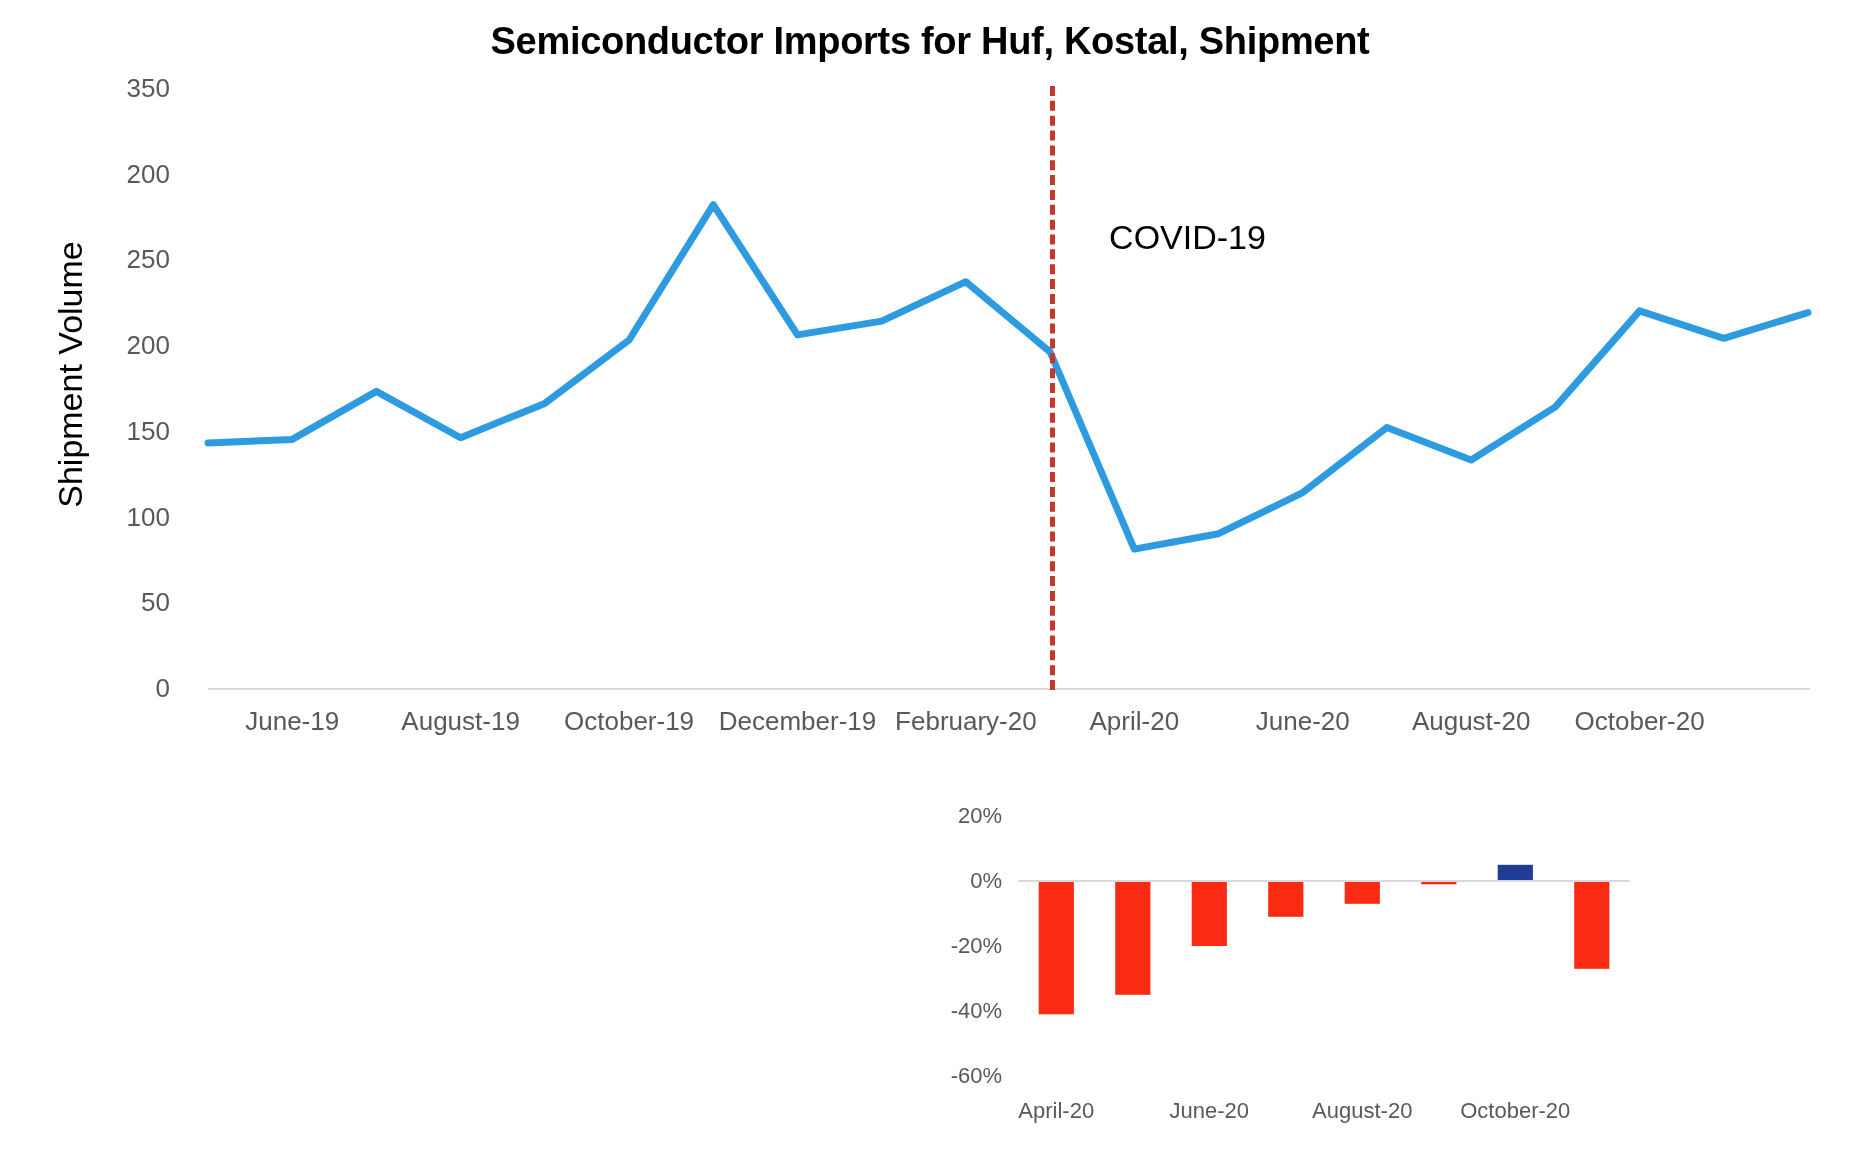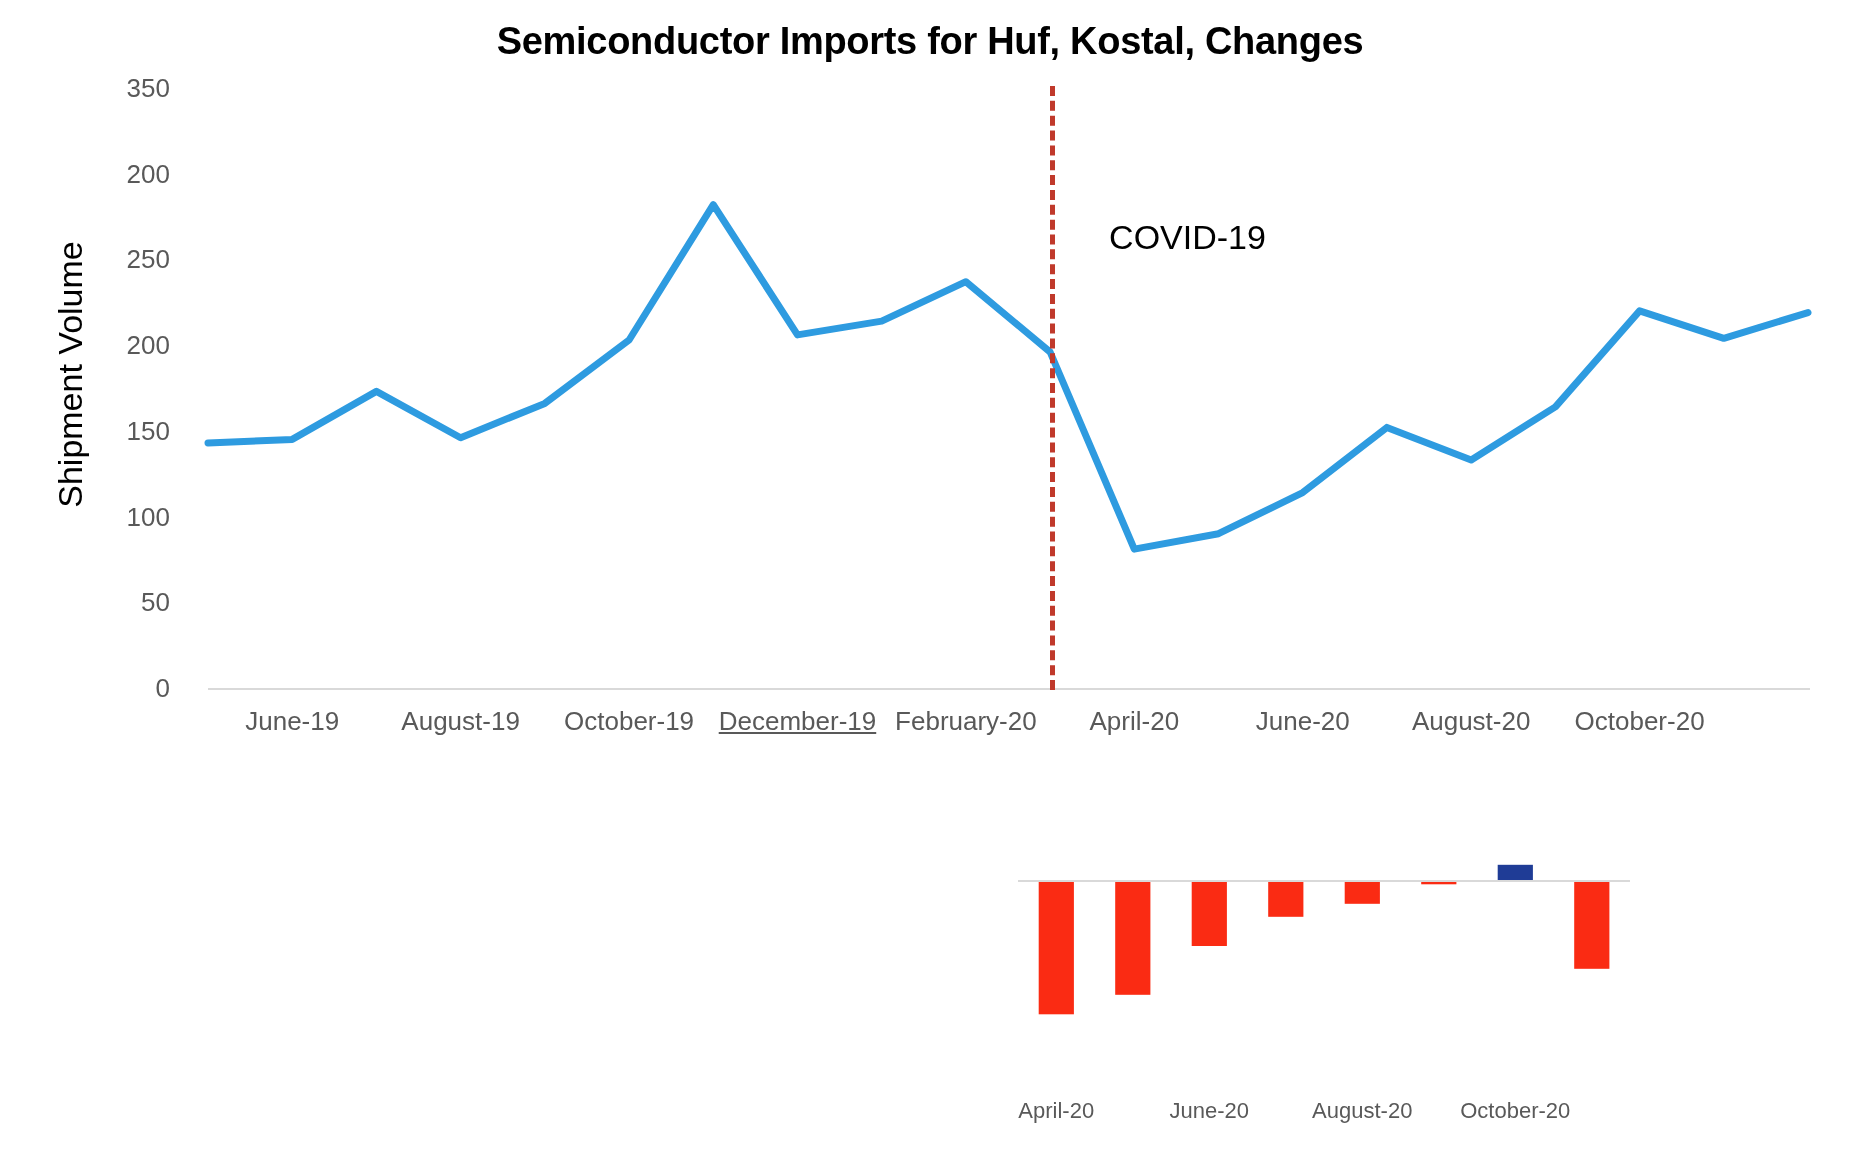--- a/index.html
+++ b/index.html
@@ -53,21 +53,21 @@
 
   .sub-xtick{position:absolute;text-align:center;font-size:22px;color:#595959;
      transform:translateX(-50%);white-space:nowrap;}
   #sub-xtick-wrap{position:absolute;left:0;top:338px;width:850px;height:40px;}
 </style>
 </head>
 <body>
 
 <div id="main-chart">
 
-  <div id="main-title">Semiconductor Imports for Huf, Kostal, Changes</div>
+  <div id="main-title">Semiconductor Imports for Huf, Kostal, Shipment</div>
 
   <div id="y-axis-title">Shipment Volume</div>
 
   <div id="main-ytick-wrap">
       <div class="main-ytick" style="top: 688px;">0</div>
       <div class="main-ytick" style="top: 602.286px;">50</div>
       <div class="main-ytick" style="top: 516.571px;">100</div>
       <div class="main-ytick" style="top: 430.857px;">150</div>
       <div class="main-ytick" style="top: 345.143px;">200</div>
       <div class="main-ytick" style="top: 259.429px;">250</div>
@@ -80,36 +80,43 @@
       <polyline id="main-line" fill="none" stroke="#2E9BE0" stroke-width="7" stroke-linejoin="round" stroke-linecap="round" points="0.0,354.9 84.2,351.4 168.4,303.4 252.6,349.7 336.8,315.4 421.1,252.0 505.3,116.6 589.5,246.9 673.7,233.1 757.9,193.7 842.1,264.0 926.3,461.1 1010.5,445.7 1094.7,404.6 1178.9,339.4 1263.2,372.0 1347.4,318.9 1431.6,222.9 1515.8,250.3 1600.0,224.6"></polyline>
     </svg>
   </div>
 
   <div id="main-xaxis-line"></div>
 
   <div id="main-xtick-wrap">
       <div class="main-xtick" style="left: 292.211px;">June-19</div>
       <div class="main-xtick" style="left: 460.632px;">August-19</div>
       <div class="main-xtick" style="left: 629.053px;">October-19</div>
-      <div class="main-xtick" style="left: 797.474px; text-decoration: underline;">December-19</div>
+      <div class="main-xtick" style="left: 797.474px;">December-19</div>
       <div class="main-xtick" style="left: 965.895px;">February-20</div>
       <div class="main-xtick" style="left: 1134.32px;">April-20</div>
       <div class="main-xtick" style="left: 1302.74px;">June-20</div>
       <div class="main-xtick" style="left: 1471.16px;">August-20</div>
       <div class="main-xtick" style="left: 1639.58px;">October-20</div>
     </div>
 
   <div id="covid-line" style="left: 1050.11px;"></div>
   <div id="covid-label" style="left: 1078.11px;">COVID-19</div>
 
 </div>
 
 <div id="sub-chart">
 
 
+  <div id="sub-ytick-wrap">
+      <div class="sub-ytick" style="top: 56px;">20%</div>
+      <div class="sub-ytick" style="top: 121px;">0%</div>
+      <div class="sub-ytick" style="top: 186px;">-20%</div>
+      <div class="sub-ytick" style="top: 251px;">-40%</div>
+      <div class="sub-ytick" style="top: 316px;">-60%</div>
+    </div>
 
   <div id="sub-plot">
     <svg viewBox="0 0 612 260" preserveAspectRatio="none">
       <g id="sub-bars">
           <rect x="20.7" y="65.0" width="35.2" height="133.3" fill="#FA2B13"></rect>
           <rect x="97.2" y="65.0" width="35.2" height="113.8" fill="#FA2B13"></rect>
           <rect x="173.7" y="65.0" width="35.2" height="65.0" fill="#FA2B13"></rect>
           <rect x="250.2" y="65.0" width="35.2" height="35.8" fill="#FA2B13"></rect>
           <rect x="326.7" y="65.0" width="35.2" height="22.8" fill="#FA2B13"></rect>
           <rect x="403.2" y="65.0" width="35.2" height="3.3" fill="#FA2B13"></rect>

